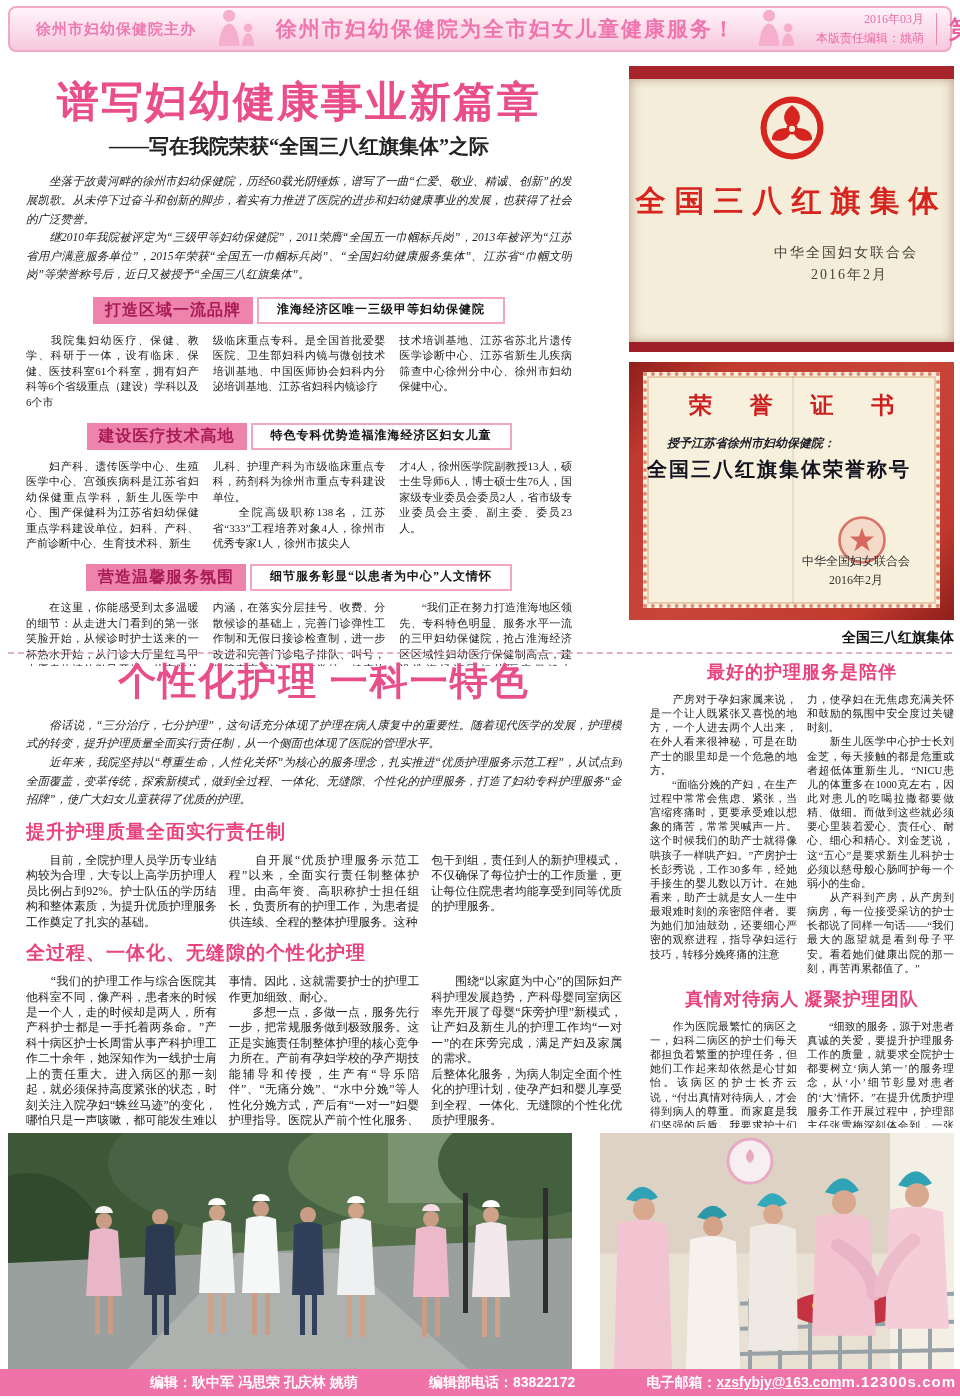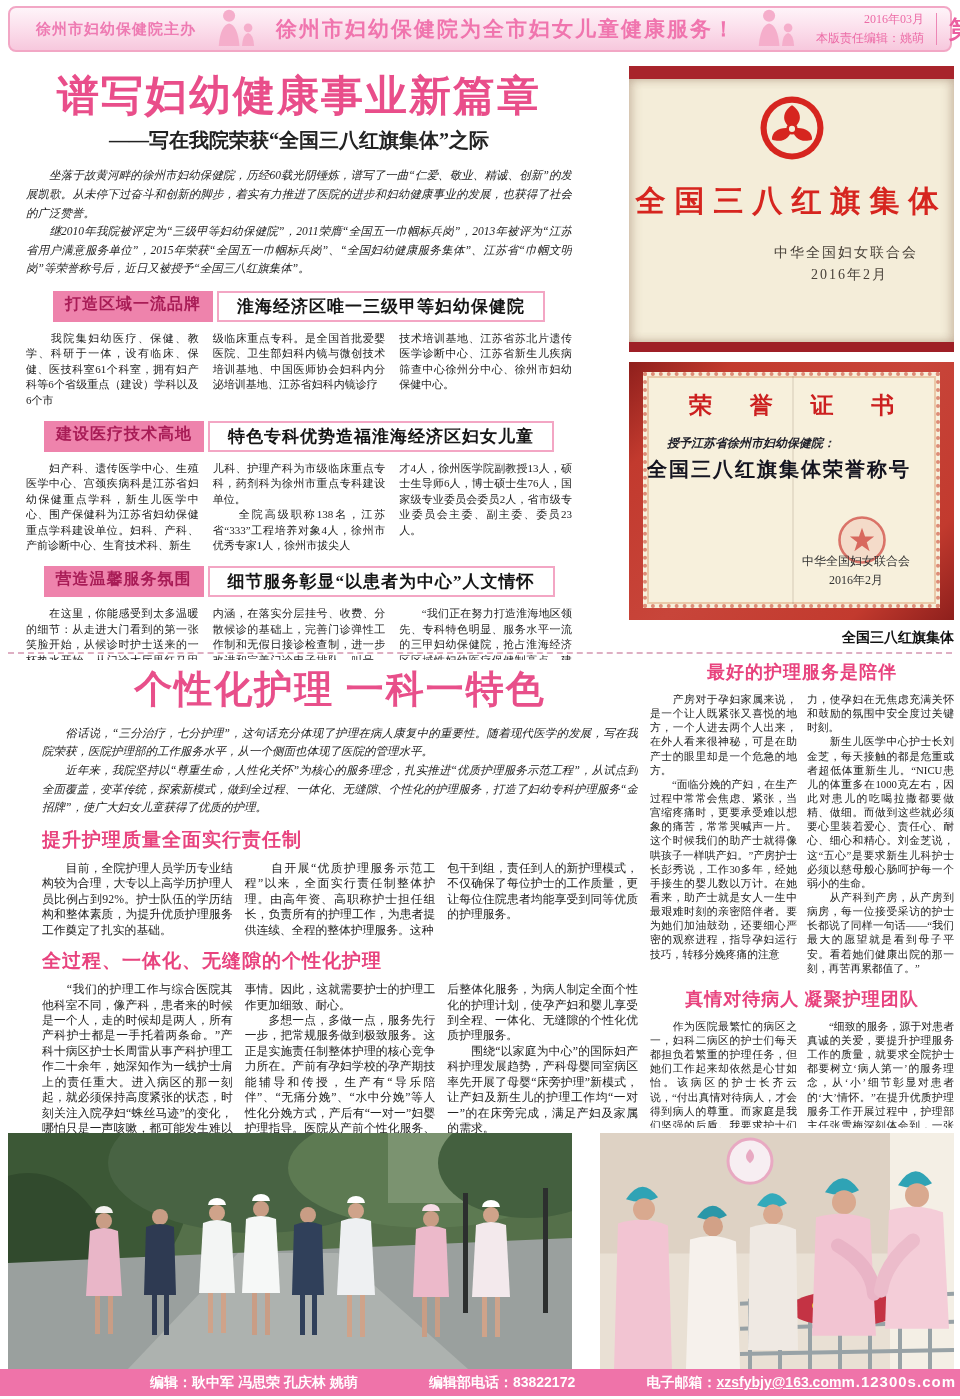--- a/index.html
+++ b/index.html
@@ -17,30 +17,30 @@
     display:flex; align-items:center;
   }
   .mh-left { margin-left:26px; font-size:15px; font-weight:bold; color:#ee7ab2; letter-spacing:1px; white-space:nowrap; }
   .mh-icon { flex:0 0 auto; margin:0 14px; }
   .mh-slogan { flex:1; text-align:center; font-size:21px; font-weight:bold; color:#f075ae; letter-spacing:2px; white-space:nowrap; }
   .mh-meta { text-align:right; font-size:12px; color:#ec6ba6; line-height:1.55; white-space:nowrap; }
   .mh-divider { width:0; border-left:1px solid #ed87b6; height:32px; margin-left:12px; }
   .mh-pageno { font-size:25px; font-weight:bold; color:#eb5ea0; padding:0 16px 0 12px; white-space:nowrap; }
 
   
-  .art1-zone { position:absolute; left:26px; top:72px; width:546px; height:588px; overflow:hidden; }
+  .art1-zone { position:absolute; left:26px; top:78px; width:546px; height:588px; overflow:hidden; }
   .headline1 { text-align:center; font-size:42px; font-weight:bold; color:#e94e8a; letter-spacing:2px; line-height:1.15; }
   .subtitle1 { text-align:center; font-size:20px; font-weight:600; color:#222; margin-top:7px; }
   .intro { margin-top:12px; font-size:11.5px; line-height:1.62; font-style:italic; text-align:justify; color:#1d1d1d; }
   .intro p, .col p { margin:0; }
 
   .sec { margin-top:13px; }
   .sec-head { display:flex; justify-content:center; align-items:stretch; }
   .sec-label { background:#ee83ac; color:#a81c56; font-weight:bold; font-size:16px; padding:3px 12px; letter-spacing:1px; white-space:nowrap; }
-  .sec-title { border:2px solid #f3a6c4; background:#fff; color:#141414; font-weight:bold; font-size:17px; padding:2px 18px; margin-left:4px; letter-spacing:1px; white-space:nowrap; }
+  .sec-title { border:2px solid #f3a6c4; background:#fff; color:#141414; font-weight:bold; font-size:12px; padding:2px 18px; margin-left:4px; letter-spacing:1px; white-space:nowrap; }
   .sec-cols { display:flex; gap:14px; margin-top:9px; font-size:11px; line-height:1.4; text-align:justify; color:#222; }
   .sec-cols .col { flex:1 1 0; }
 
   
   .side-images { position:absolute; left:586px; top:66px; width:368px;padding-left:43px; }
   .plaque {
     height:286px; position:relative; text-align:center;
     background:#f4edd9;
     border-top:13px solid #a8242b; border-bottom:10px solid #9e1f26;
     box-shadow:inset 4px 0 10px rgba(120,80,60,.25), inset -4px 0 10px rgba(120,80,60,.25);
@@ -64,21 +64,21 @@
   .cert-to { font-size:12px; margin:14px 0 4px 20px; font-style:italic; font-weight:bold; color:#21212b; }
   .cert-award { text-align:left; font-size:20px; font-weight:bold; color:#141420; letter-spacing:2px; margin-top:4px; }
   .cert-org { position:absolute; right:26px; bottom:14px; text-align:center; font-size:12px; color:#333; line-height:1.6; }
   .cert-seal { position:absolute; right:48px; bottom:34px; opacity:.85; }
   .side-caption { margin-top:9px; text-align:right; font-weight:bold; font-size:14px; color:#111; font-family:"Liberation Sans","DejaVu Sans",sans-serif; }
 
   
   .divider-dashed { position:absolute; left:8px; right:8px; top:652px; border-top:2px dashed #deafc3; }
 
   
-  .art2-zone { position:absolute; left:42px; top:660px; width:596px; height:468px; overflow:hidden;margin-top:8px; }
+  .art2-zone { position:absolute; left:26px; top:660px; width:596px; height:468px; overflow:hidden; }
   .headline2 { text-align:center; font-size:38px; font-weight:bold; color:#e84f8a; letter-spacing:2px; line-height:1.15; }
   .subhead { color:#e8437e; font-weight:bold; font-size:19px; margin:10px 0 8px; letter-spacing:1px; }
   .cols3 { display:flex; gap:12px; font-size:11.8px; line-height:1.31; text-align:justify; color:#222; }
   .cols3 .col { flex:1 1 0; }
 
   
   .art3-zone { position:absolute; left:650px; top:658px; width:304px; height:470px; overflow:hidden; }
   .subhead3 { text-align:center; color:#e8437e; font-weight:bold; font-size:18px; margin:2px 0 8px; letter-spacing:1px; white-space:nowrap; }
   .subhead3.second { margin-top:12px; }
   .cols2 { display:flex; gap:10px; font-size:10.8px; line-height:1.31; text-align:justify; color:#222; }
@@ -235,21 +235,21 @@
   </figure>
 
   <figcaption class="side-caption">全国三八红旗集体</figcaption>
 </aside>
 
 <div class="divider-dashed"></div>
 
 <section class="art2-zone">
   <h2 class="headline2">个性化护理 一科一特色</h2>
   <div class="intro">
-      <p>　　俗话说，“三分治疗，七分护理”，这句话充分体现了护理在病人康复中的重要性。随着现代医学的发展，写在我院荣获，医院护理部的工作服务水平，从一个侧面也体现了医院的管理水平。</p>
+      <p>　　俗话说，“三分治疗，七分护理”，这句话充分体现了护理在病人康复中的重要性。随着现代医学的发展，护理模式的转变，提升护理质量全面实行责任制，从一个侧面也体现了医院的管理水平。</p>
       <p>　　近年来，我院坚持以“尊重生命，人性化关怀”为核心的服务理念，扎实推进“优质护理服务示范工程”，从试点到全面覆盖，变革传统，探索新模式，做到全过程、一体化、无缝隙、个性化的护理服务，打造了妇幼专科护理服务“金招牌”，使广大妇女儿童获得了优质的护理。</p>
     </div>
 
   <div class="subhead">提升护理质量全面实行责任制</div>
   <div class="cols3">
     <div class="col">
         <p>　　目前，全院护理人员学历专业结构较为合理，大专以上高学历护理人员比例占到92%。护士队伍的学历结构和整体素质，为提升优质护理服务工作奠定了扎实的基础。</p>
       </div>
     <div class="col">
         <p>　　自开展“优质护理服务示范工程”以来，全面实行责任制整体护理。由高年资、高职称护士担任组长，负责所有的护理工作，为患者提供连续、全程的整体护理服务。这种</p>
@@ -262,22 +262,22 @@
   <div class="subhead">全过程、一体化、无缝隙的个性化护理</div>
   <div class="cols3">
     <div class="col">
         <p>　　“我们的护理工作与综合医院其他科室不同，像产科，患者来的时候是一个人，走的时候却是两人，所有产科护士都是一手托着两条命。”产科十病区护士长周雷从事产科护理工作二十余年，她深知作为一线护士肩上的责任重大。进入病区的那一刻起，就必须保持高度紧张的状态，时刻关注入院孕妇“蛛丝马迹”的变化，哪怕只是一声咳嗽，都可能发生难以预料的</p>
       </div>
     <div class="col">
         <p>事情。因此，这就需要护士的护理工作更加细致、耐心。</p>
         <p>　　多想一点，多做一点，服务先行一步，把常规服务做到极致服务。这正是实施责任制整体护理的核心竞争力所在。产前有孕妇学校的孕产期技能辅导和传授，生产有“导乐陪伴”、“无痛分娩”、“水中分娩”等人性化分娩方式，产后有“一对一”妇婴护理指导。医院从产前个性化服务、产时人性化服务，产</p>
       </div>
     <div class="col">
+        <p>　　围绕“以家庭为中心”的国际妇产科护理发展趋势，产科母婴同室病区率先开展了母婴“床旁护理”新模式，让产妇及新生儿的护理工作均“一对一”的在床旁完成，满足产妇及家属的需求。</p>
         <p>后整体化服务，为病人制定全面个性化的护理计划，使孕产妇和婴儿享受到全程、一体化、无缝隙的个性化优质护理服务。</p>
-        <p>　　围绕“以家庭为中心”的国际妇产科护理发展趋势，产科母婴同室病区率先开展了母婴“床旁护理”新模式，让产妇及新生儿的护理工作均“一对一”的在床旁完成，满足产妇及家属的需求。</p>
       </div>
   </div>
 </section>
 
 <section class="art3-zone">
   <div class="subhead3">最好的护理服务是陪伴</div>
   <div class="cols2">
     <div class="col">
         <p>　　产房对于孕妇家属来说，是一个让人既紧张又喜悦的地方，一个人进去两个人出来，在外人看来很神秘，可是在助产士的眼里却是一个危急的地方。</p>
         <p>　　“面临分娩的产妇，在生产过程中常常会焦虑、紧张，当宫缩疼痛时，更要承受难以想象的痛苦，常常哭喊声一片。这个时候我们的助产士就得像哄孩子一样哄产妇。”产房护士长彭秀说，工作30多年，经她手接生的婴儿数以万计。在她看来，助产士就是女人一生中最艰难时刻的亲密陪伴者。要为她们加油鼓劲，还要细心严密的观察进程，指导孕妇运行技巧，转移分娩疼痛的注意</p>

